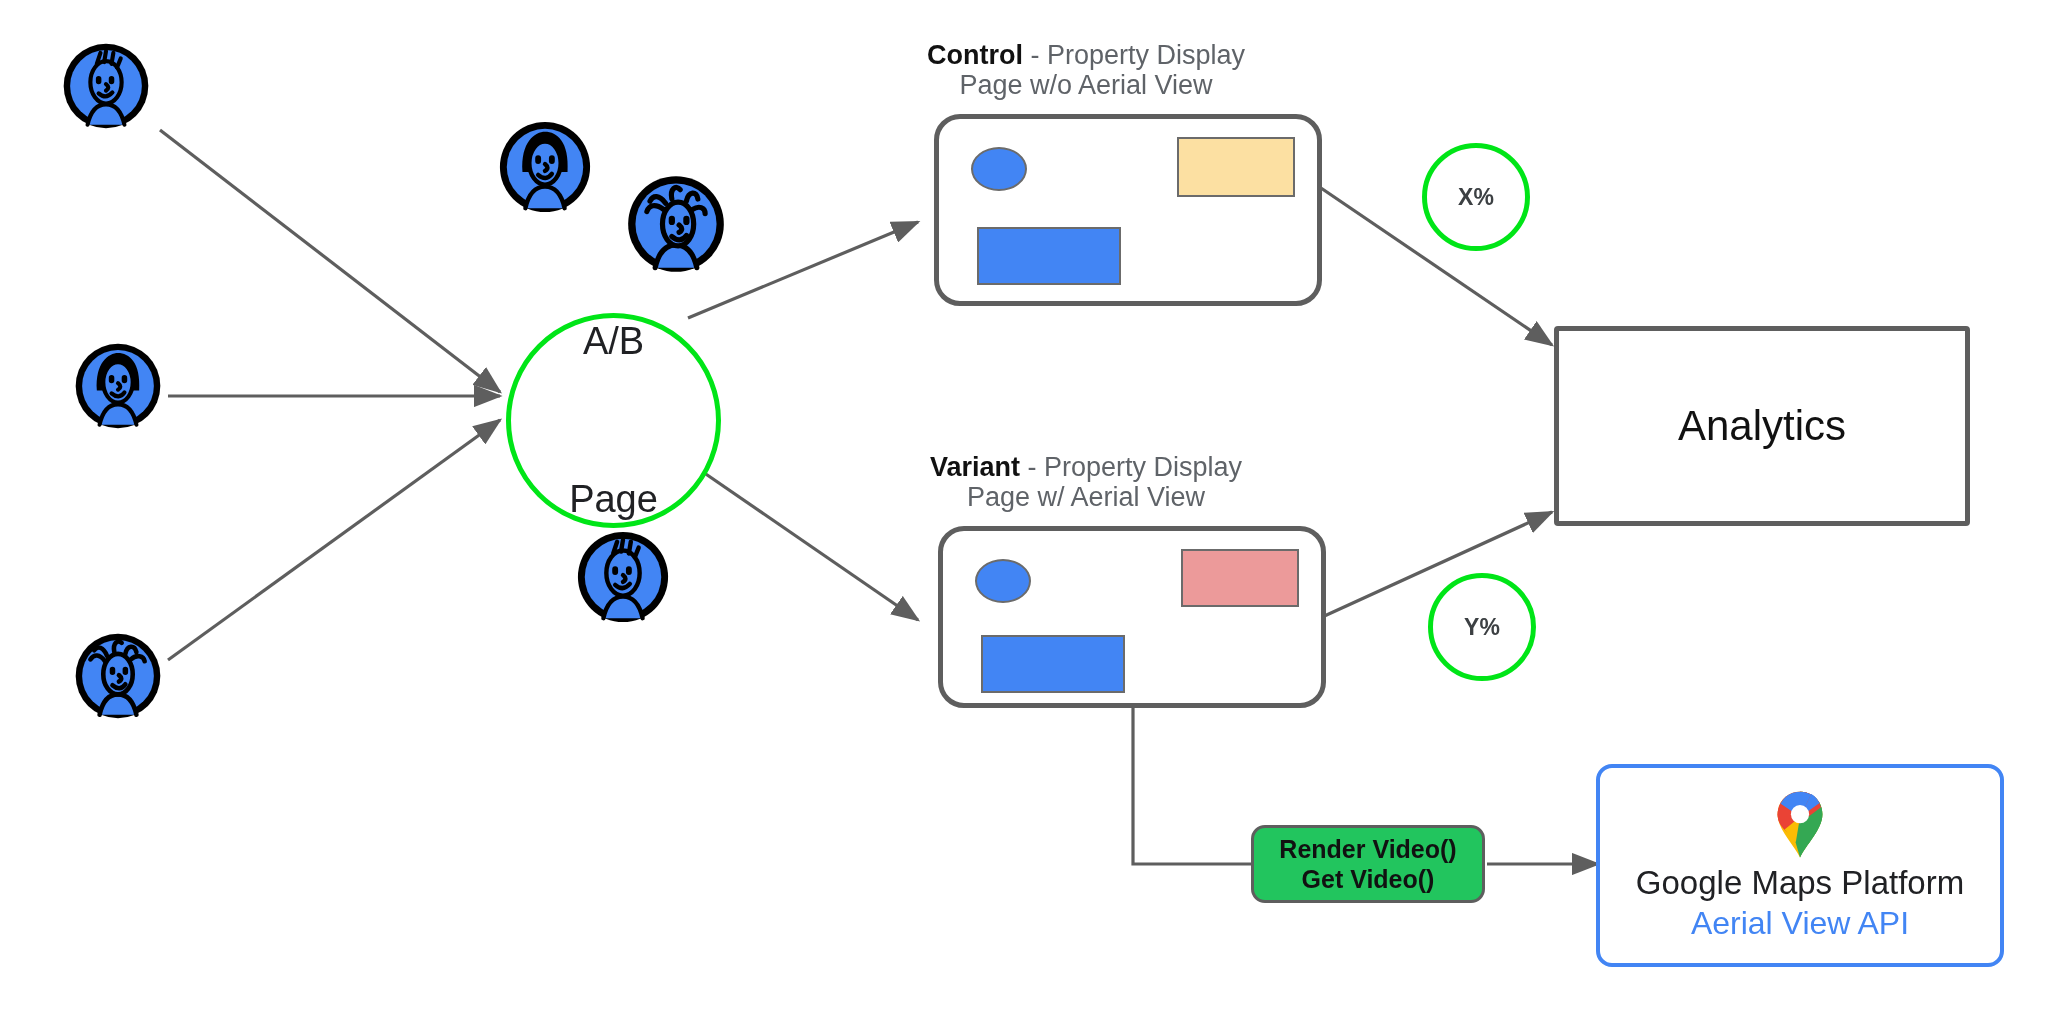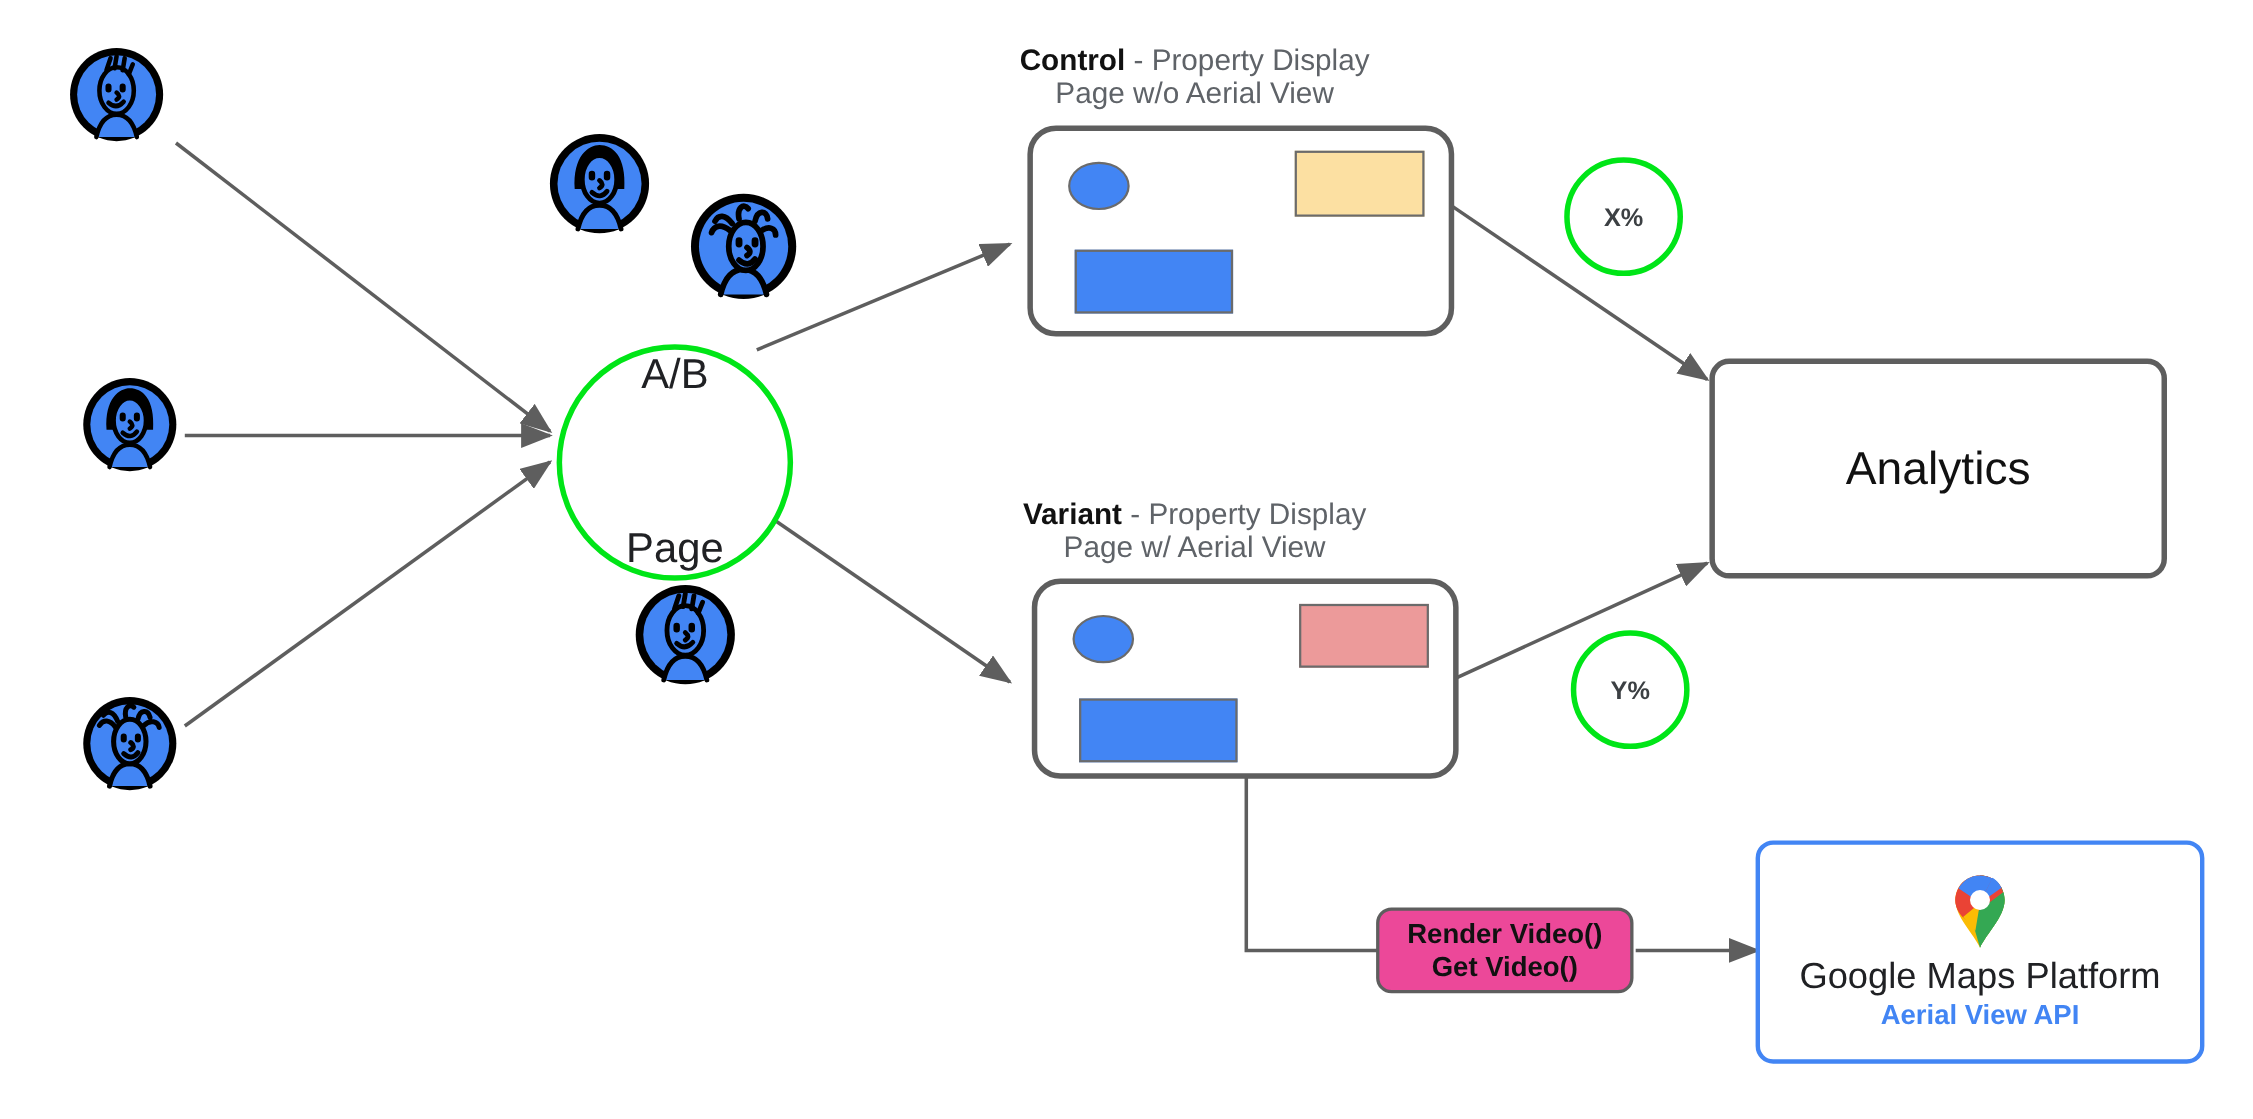--- a/index.html
+++ b/index.html
@@ -99,21 +99,21 @@
     border: 2px solid #6b6b6b;
     box-sizing: border-box;
   }
 
   
   .analytics-box {
     position: absolute;
     box-sizing: border-box;
     background: #ffffff;
     border: 5px solid #5e5e5e;
-    border-radius: 18px;
+    border-radius: 4px;
     display: flex;
     flex-direction: column;
     align-items: center;
     justify-content: center;
   }
   .analytics-title {
     font-size: 42px;
     color: #111111;
     line-height: 1.15;
   }
@@ -121,21 +121,21 @@
     font-size: 30px;
     color: #111111;
     line-height: 1.2;
     margin-top: 4px;
   }
 
   
   .render-box {
     position: absolute;
     box-sizing: border-box;
-    background: #ec4899;
+    background: #22c55e;
     border: 3px solid #5e5e5e;
     border-radius: 14px;
     display: flex;
     flex-direction: column;
     align-items: center;
     justify-content: center;
     font-weight: 700;
     font-size: 25px;
     color: #111111;
     line-height: 1.22;
@@ -154,25 +154,24 @@
     justify-content: center;
   }
   .gmp-logo { width: 56px; height: 70px; margin-bottom: 4px; }
   .gmp-logo svg { display: block; width: 100%; height: 100%; }
   .gmp-title {
     font-size: 33px;
     color: #202124;
     line-height: 1.2;
   }
   .gmp-sub {
-    font-size: 25px;
+    font-size: 32px;
     color: #4285f4;
     line-height: 1.2;
     margin-top: 2px;
-    font-weight: bold;
   }
 </style>
 </head>
 <body>
 
 <div id="canvas">
 
   <svg id="edges" viewBox="0 0 2048 1017">
     <defs>
       <marker id="arrowhead" markerWidth="9" markerHeight="7" refX="8.2" refY="3.5" orient="auto" markerUnits="strokeWidth">

